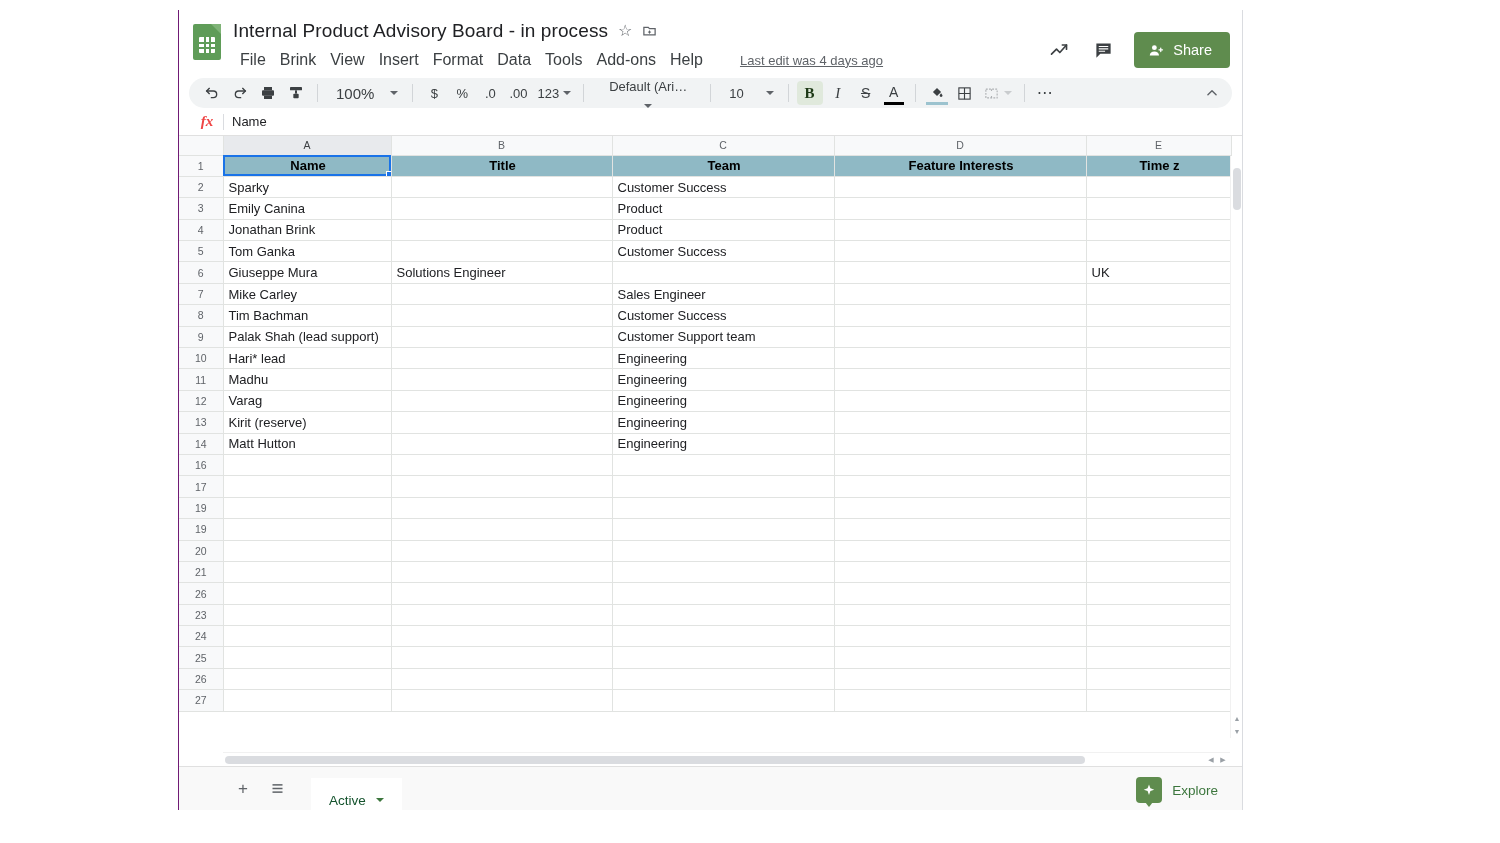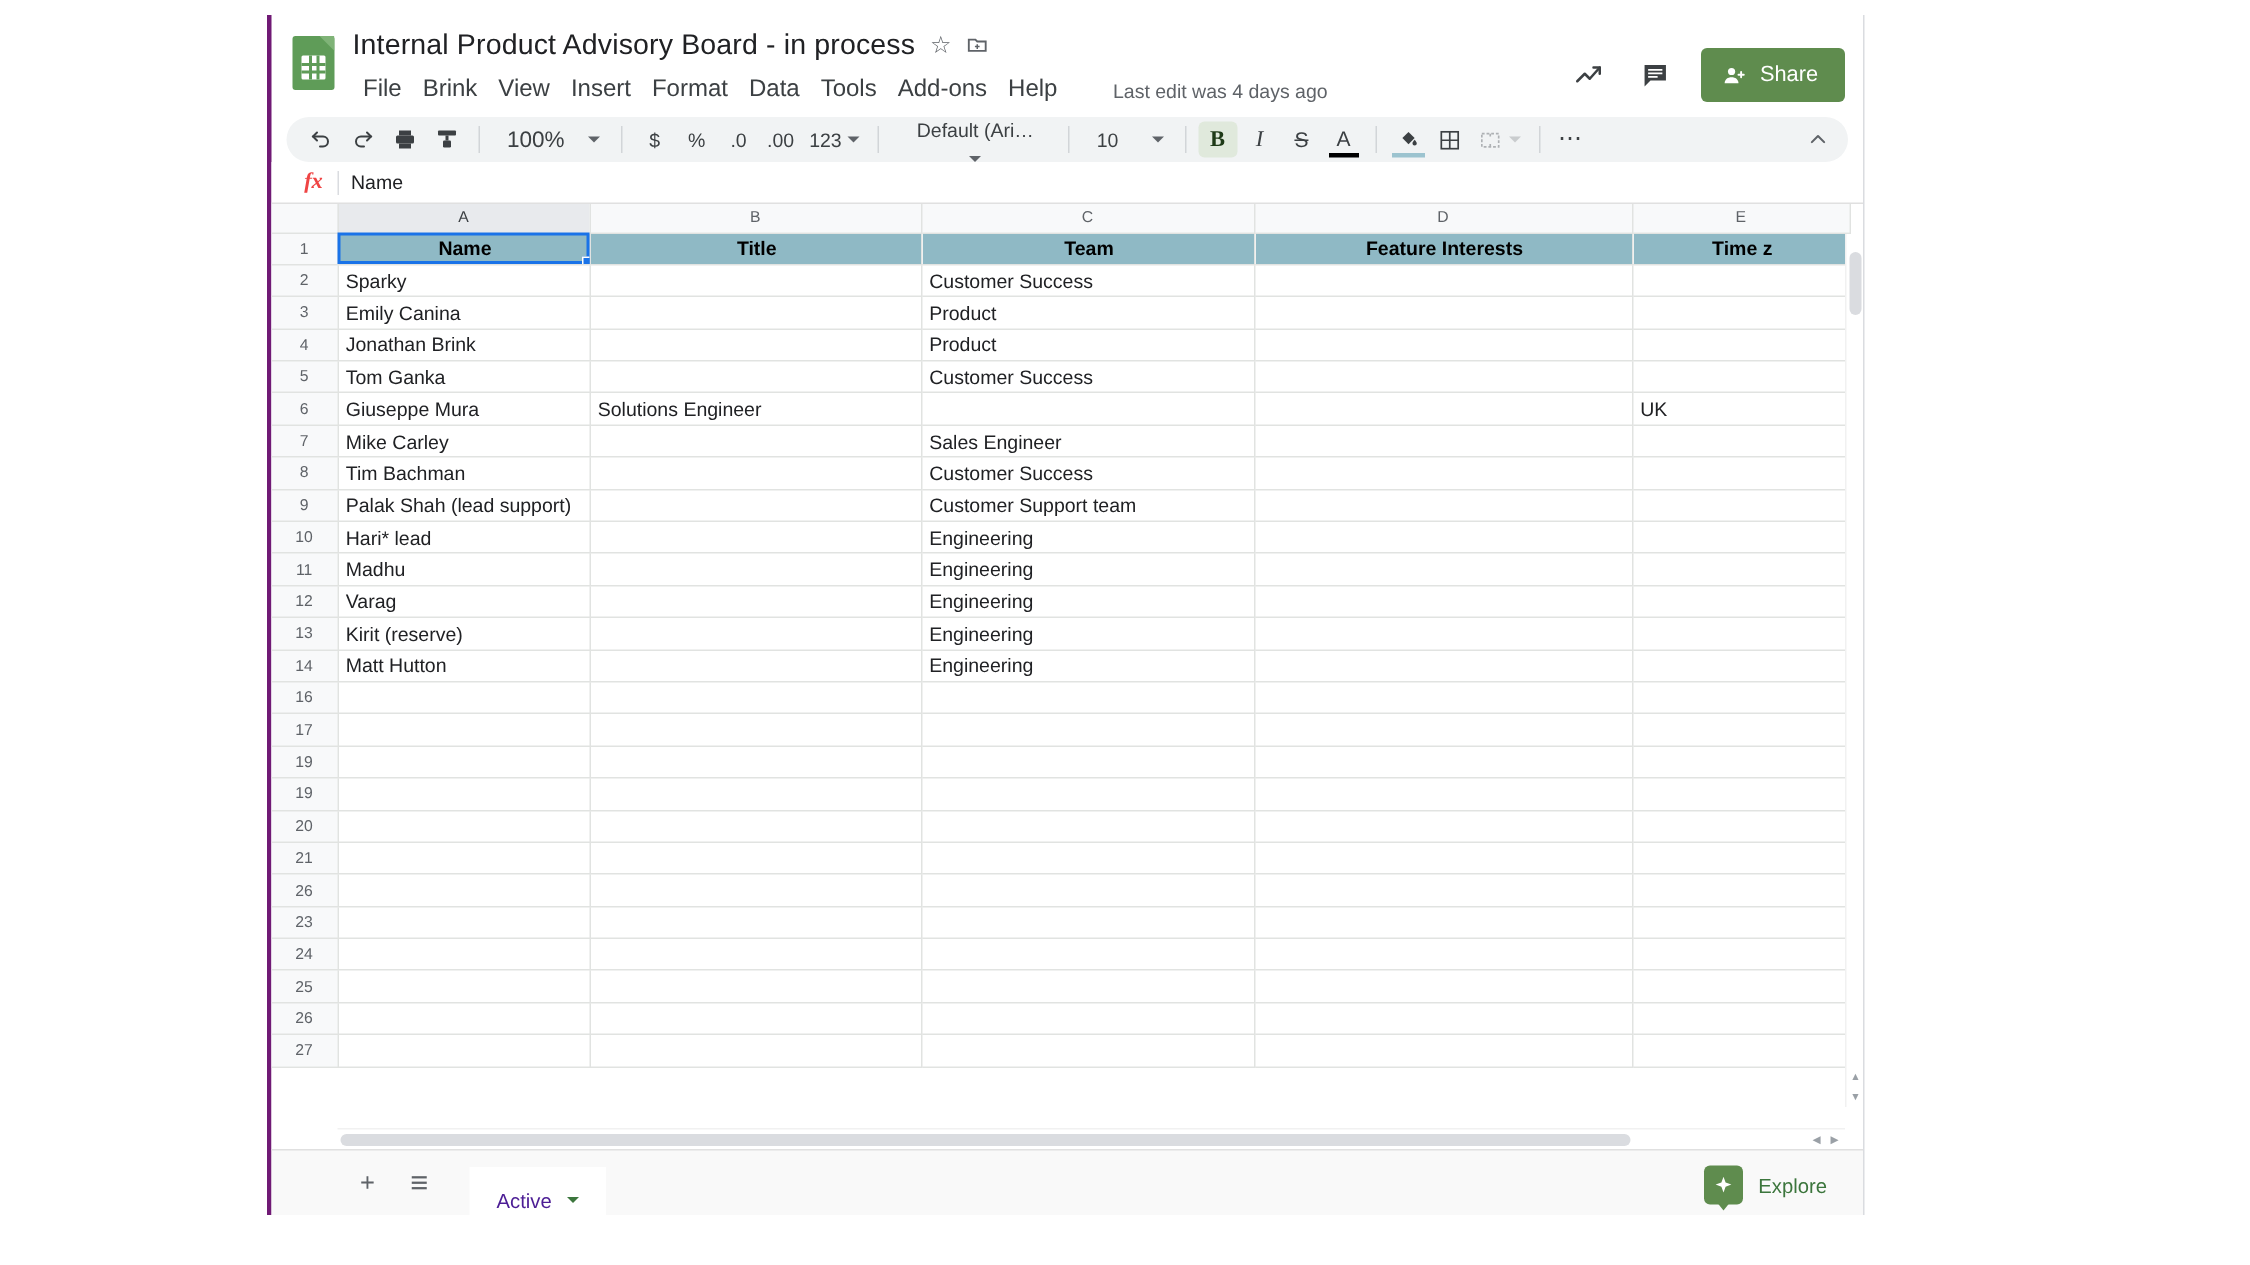--- a/index.html
+++ b/index.html
@@ -9,21 +9,21 @@
     width: 1500px; height: 843px;
     background: #ffffff;
     font-family: "Liberation Sans", sans-serif;
     overflow: hidden;
   }
   #app {
     position: absolute;
     left: 178px; top: 10px;
     width: 1065px; height: 800px;
     background: #ffffff;
-    border-left: 3px solid #701a75;
+    border-left: 1px solid #701a75;
     border-right: 1px solid #dadce0;
     display: flex;
     flex-direction: column;
   }
 
   
   .titlebar {
     height: 68px;
     display: flex;
     align-items: flex-start;
@@ -92,20 +92,21 @@
     font-size: 16px;
     color: #3c4043;
     padding: 2px 7px;
     border-radius: 3px;
     cursor: pointer;
     white-space: nowrap;
   }
   .lastedit {
     font-size: 13px;
     color: #5f6368;
+    text-decoration: underline;
     margin-left: 30px;
     white-space: nowrap;
     cursor: pointer;
   }
   .title-actions {
     display: flex;
     align-items: center;
     gap: 14px;
     padding-top: 14px;
     flex: 0 0 auto;
@@ -365,21 +366,21 @@
     width: 28px; height: 28px;
     display: flex; align-items: center; justify-content: center;
     color: #5f6368; font-size: 17px;
     border-radius: 50%;
     cursor: pointer;
     margin-right: 6px;
   }
   .sheet-tab {
     display: flex; align-items: center; gap: 10px;
     background: #ffffff;
-    color: #4c1d95;
+    color: #14532d;
     font-size: 13.5px;
     height: 44px;
     padding: 0 18px;
     margin-left: 14px;
     cursor: pointer;
     margin-top: 23px;
   }
   .sheet-tab .caret { border-top-color: #3c763d; }
   .explore {
     position: absolute; right: 12px; top: 6px;

